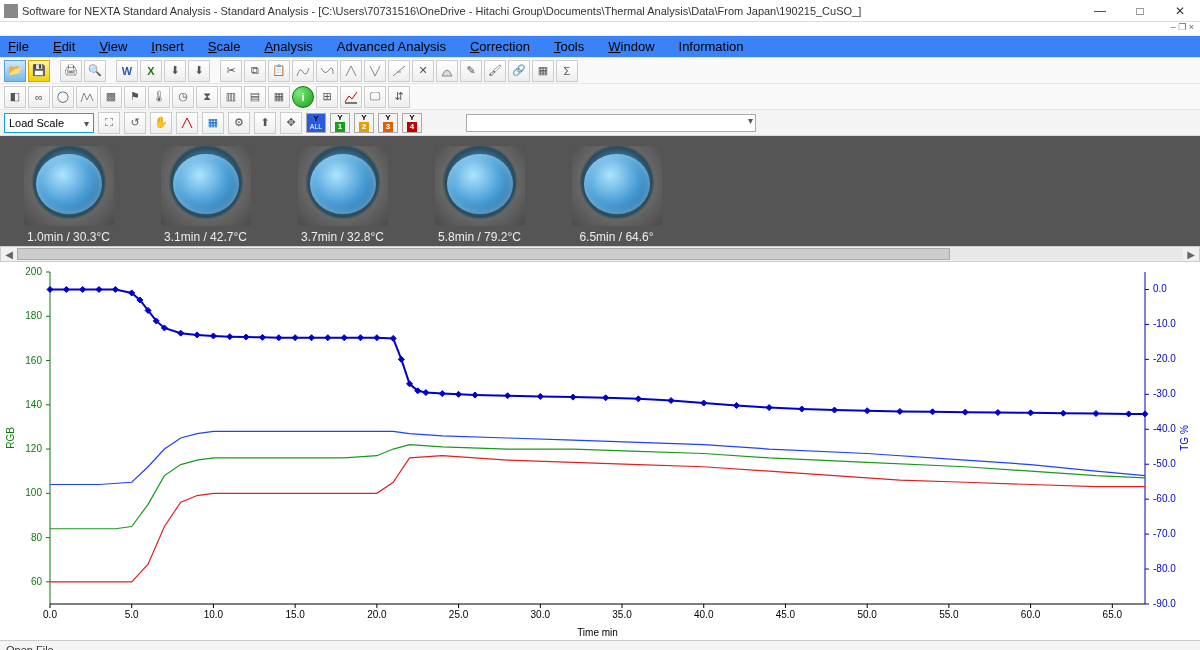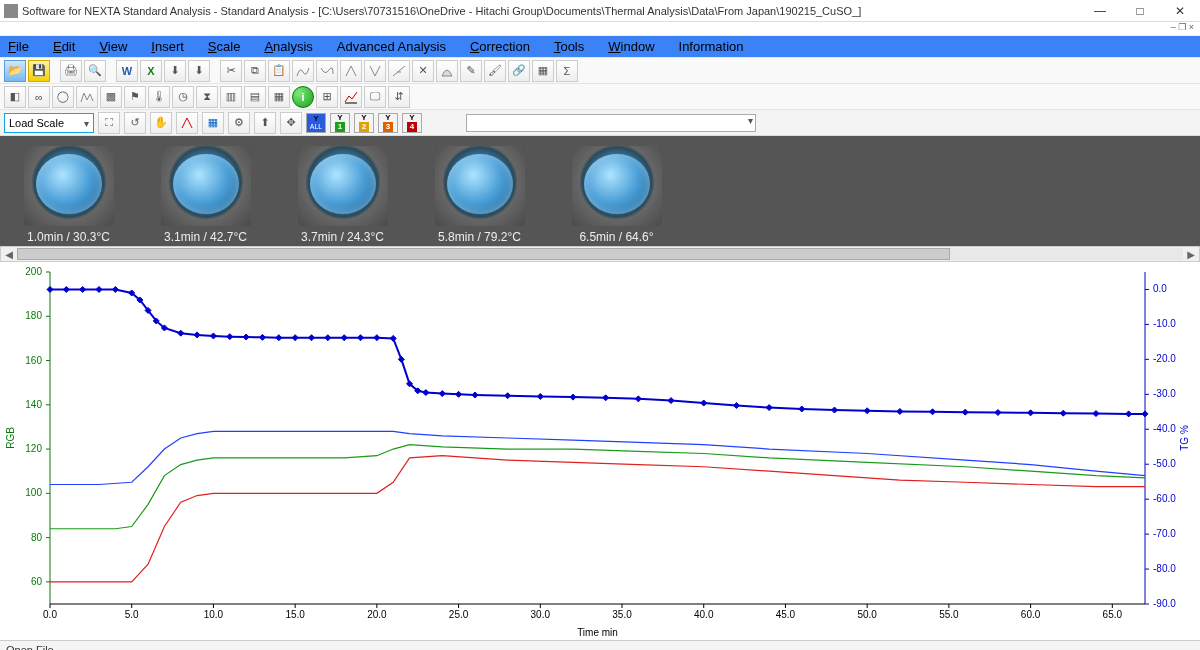--- a/index.html
+++ b/index.html
@@ -192,21 +192,21 @@
     <div class="thumb">
       <div class="thumbimg"></div>
       <div class="thumblabel">1.0min / 30.3°C</div>
     </div>
     <div class="thumb">
       <div class="thumbimg"></div>
       <div class="thumblabel">3.1min / 42.7°C</div>
     </div>
     <div class="thumb">
       <div class="thumbimg"></div>
-      <div class="thumblabel">3.7min / 24.3°C</div>
+      <div class="thumblabel">3.7min / 32.8°C</div>
     </div>
     <div class="thumb">
       <div class="thumbimg"></div>
       <div class="thumblabel">5.8min / 79.2°C</div>
     </div>
     <div class="thumb">
       <div class="thumbimg"></div>
       <div class="thumblabel">6.5min / 64.6°</div>
     </div>
   </div>

